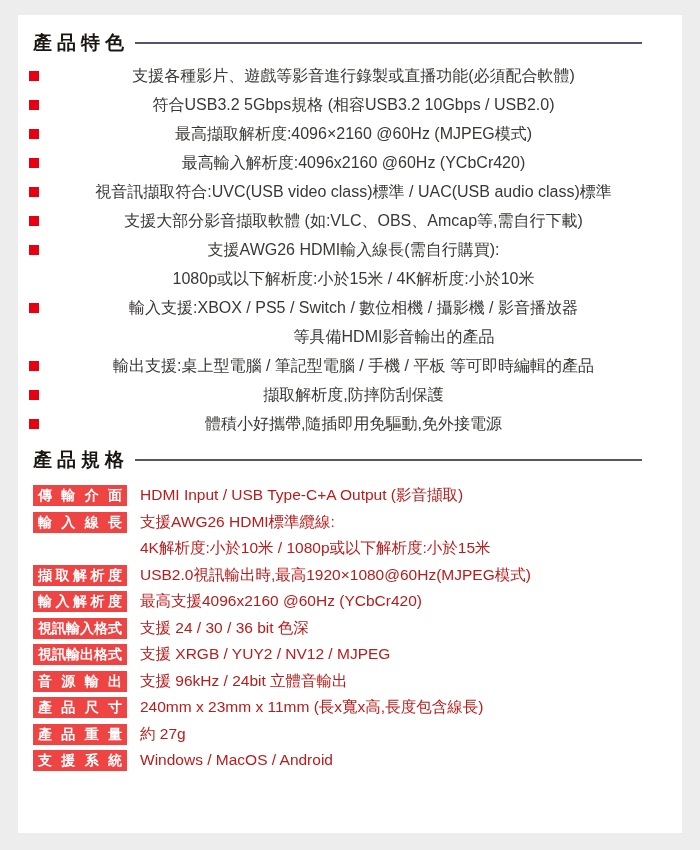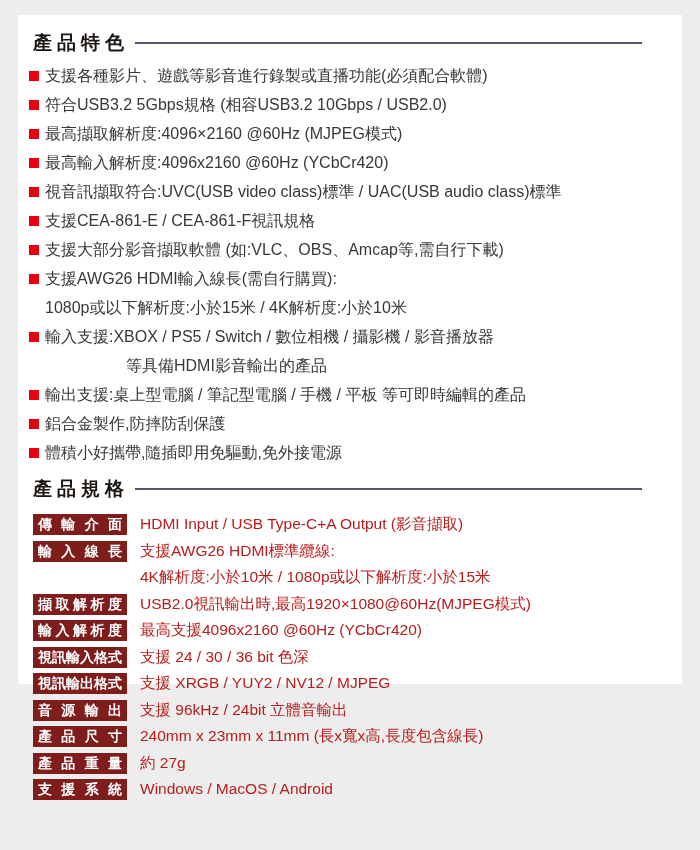--- a/index.html
+++ b/index.html
@@ -6,21 +6,21 @@
   html, body {
     width: 700px; height: 850px;
     background: #ededed;
     font-family: "Liberation Sans", "DejaVu Sans", sans-serif;
     color: #3a3836;
     overflow: hidden;
   }
   .card {
     position: absolute;
     left: 18px; top: 15px;
-    width: 664px; height: 669px;
+    width: 664px; height: 818px;
     background: #ffffff;
     padding: 12px 20px 0 15px;
   }
   
   .sec-head {
     display: flex;
     align-items: center;
     height: 32px;
   }
   .sec-title {
@@ -40,20 +40,21 @@
   .feat-list {
     list-style: none;
     margin: 2px 0 0 -4px;
   }
   .feat {
     display: flex;
     align-items: flex-start;
     font-size: 16px;
     line-height: 29px;
     color: #3a3836;
+    text-align: center;
   }
   .bullet {
     flex: 0 0 10px;
     width: 10px; height: 10px;
     background: #e60012;
     margin: 10px 6px 0 0;
   }
   .feat-text { flex: 1; }
   .cont-deep { padding-left: 81px; }
   
@@ -63,21 +64,21 @@
     align-items: flex-start;
     font-size: 15.5px;
     line-height: 26.5px;
   }
   .badge {
     flex: 0 0 94px;
     width: 94px;
     height: 21px;
     line-height: 21px;
     margin: 3px 13px 0 0;
-    background: #7f1d1d;
+    background: #ef4444;
     color: #ffffff;
     font-size: 14px;
     font-weight: bold;
     padding: 0 5px;
     text-align: justify;
     text-align-last: justify;
     overflow: hidden;
     white-space: nowrap;
   }
   .spec-text { flex: 1; color: #b91c1c; }
@@ -120,26 +121,20 @@
     </li>
     <li class="feat">
       <span class="bullet"></span>
       <div class="feat-text">
           <div>視音訊擷取符合:UVC(USB video class)標準 / UAC(USB audio class)標準</div>
         </div>
     </li>
     <li class="feat">
       <span class="bullet"></span>
       <div class="feat-text">
-          <div>支援CEA-861-E / CEA-861-F視訊規格</div>
-        </div>
-    </li>
-    <li class="feat">
-      <span class="bullet"></span>
-      <div class="feat-text">
           <div>支援大部分影音擷取軟體 (如:VLC、OBS、Amcap等,需自行下載)</div>
         </div>
     </li>
     <li class="feat">
       <span class="bullet"></span>
       <div class="feat-text">
         <div>支援AWG26 HDMI輸入線長(需自行購買):</div>
         <div>1080p或以下解析度:小於15米 / 4K解析度:小於10米</div>
       </div>
     </li>
@@ -152,21 +147,21 @@
     </li>
     <li class="feat">
       <span class="bullet"></span>
       <div class="feat-text">
           <div>輸出支援:桌上型電腦 / 筆記型電腦 / 手機 / 平板 等可即時編輯的產品</div>
         </div>
     </li>
     <li class="feat">
       <span class="bullet"></span>
       <div class="feat-text">
-          <div>鋁合金製作,防摔防刮保護</div>
+          <div>擷取解析度,防摔防刮保護</div>
         </div>
     </li>
     <li class="feat">
       <span class="bullet"></span>
       <div class="feat-text">
           <div>體積小好攜帶,隨插即用免驅動,免外接電源</div>
         </div>
     </li>
   </ul>
 

